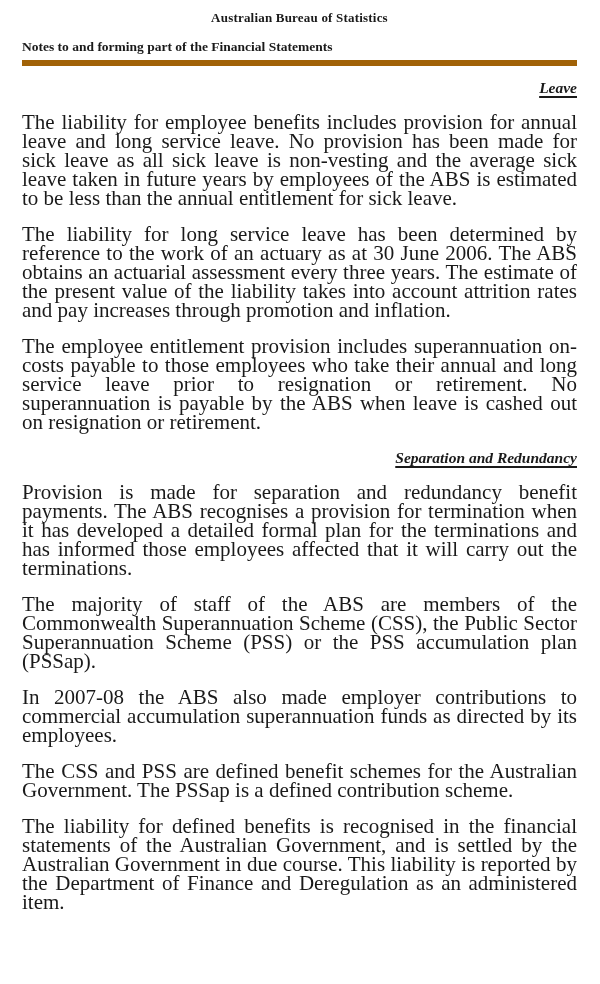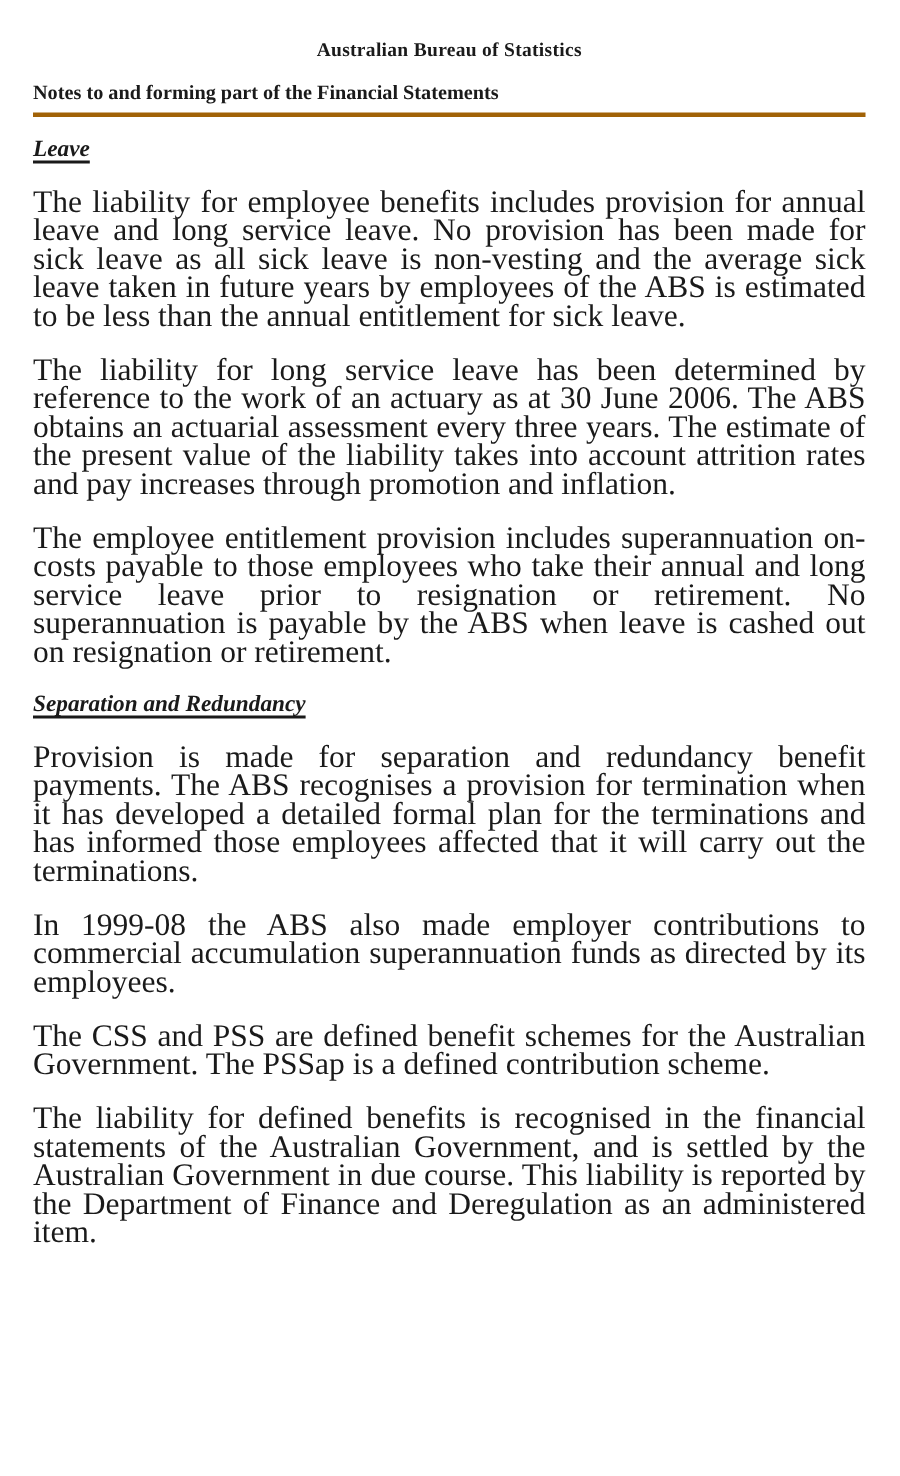--- a/index.html
+++ b/index.html
@@ -3,43 +3,44 @@
 <meta charset="utf-8">
 <style>
   html, body { margin: 0; padding: 0; }
   body {
     width: 600px; height: 984px;
     background: #ffffff;
     color: #1a1a1a;
     font-family: "Liberation Serif", "DejaVu Serif", serif;
     overflow: hidden;
   }
-  .page { padding: 25px 23px 0 22px; }
+  .page { padding: 10px 23px 0 22px; }
   .org-title {
     text-align: center;
     font-weight: bold;
     font-size: 13px;
     letter-spacing: 0.2px;
     margin: 0 0 13px 0;
   }
   .doc-title {
     font-weight: bold;
     font-size: 13.5px;
     padding: 0 0 5px 0;
-    border-bottom: 3px solid #a16207;
+    border-bottom: 6px solid #a16207;
     margin: 0 0 13px 0;
   }
   .section-heading {
     font-weight: bold;
     font-style: italic;
     font-size: 15.5px;
     text-decoration: underline;
     text-decoration-thickness: 1.5px;
     text-underline-offset: 3px;
     margin: 0 0 16px 0;
+    text-align: right;
   }
   p.body-para {
     font-size: 21px;
     line-height: 19px;
     text-align: justify;
     margin: 0 0 17px 0;
   }
 </style>
 </head>
 <body>
@@ -56,18 +57,19 @@
     <p class="body-para">The liability for long service leave has been determined by reference to the work of an actuary as at 30 June 2006.  The ABS obtains an actuarial assessment every three years.  The estimate of the present value of the liability takes into account attrition rates and pay increases through promotion and inflation.</p>
     <p class="body-para">The employee entitlement provision includes superannuation on-costs payable to those employees who take their annual and long service leave prior to resignation or retirement.  No superannuation is payable by the ABS when leave is cashed out on resignation or retirement.</p>
   </div>
 
   <div>
     <div class="section-heading">Separation and Redundancy</div>
     <p class="body-para">Provision is made for separation and redundancy benefit payments.  The ABS recognises a provision for termination when it has developed a detailed formal plan for the terminations and has informed those employees affected that it will carry out the terminations.</p>
   </div>
 
   <div>
-    <p class="body-para">In 1999-08 the ABS also made employer contributions to commercial accumulation superannuation funds as directed by its employees.</p>
+    <p class="body-para">The majority of staff of the ABS are members of the Commonwealth Superannuation Scheme (CSS), the Public Sector Superannuation Scheme (PSS) or the PSS accumulation plan (PSSap).</p>
+    <p class="body-para">In 2007-08 the ABS also made employer contributions to commercial accumulation superannuation funds as directed by its employees.</p>
     <p class="body-para">The CSS and PSS are defined benefit schemes for the Australian Government. The PSSap is a defined contribution scheme.</p>
     <p class="body-para">The liability for defined benefits is recognised in the financial statements of the Australian Government, and is settled by the Australian Government in due course.  This liability is reported by the Department of Finance and Deregulation as an administered item.</p>
   </div>
 
 </div>
 
 </body></html>

